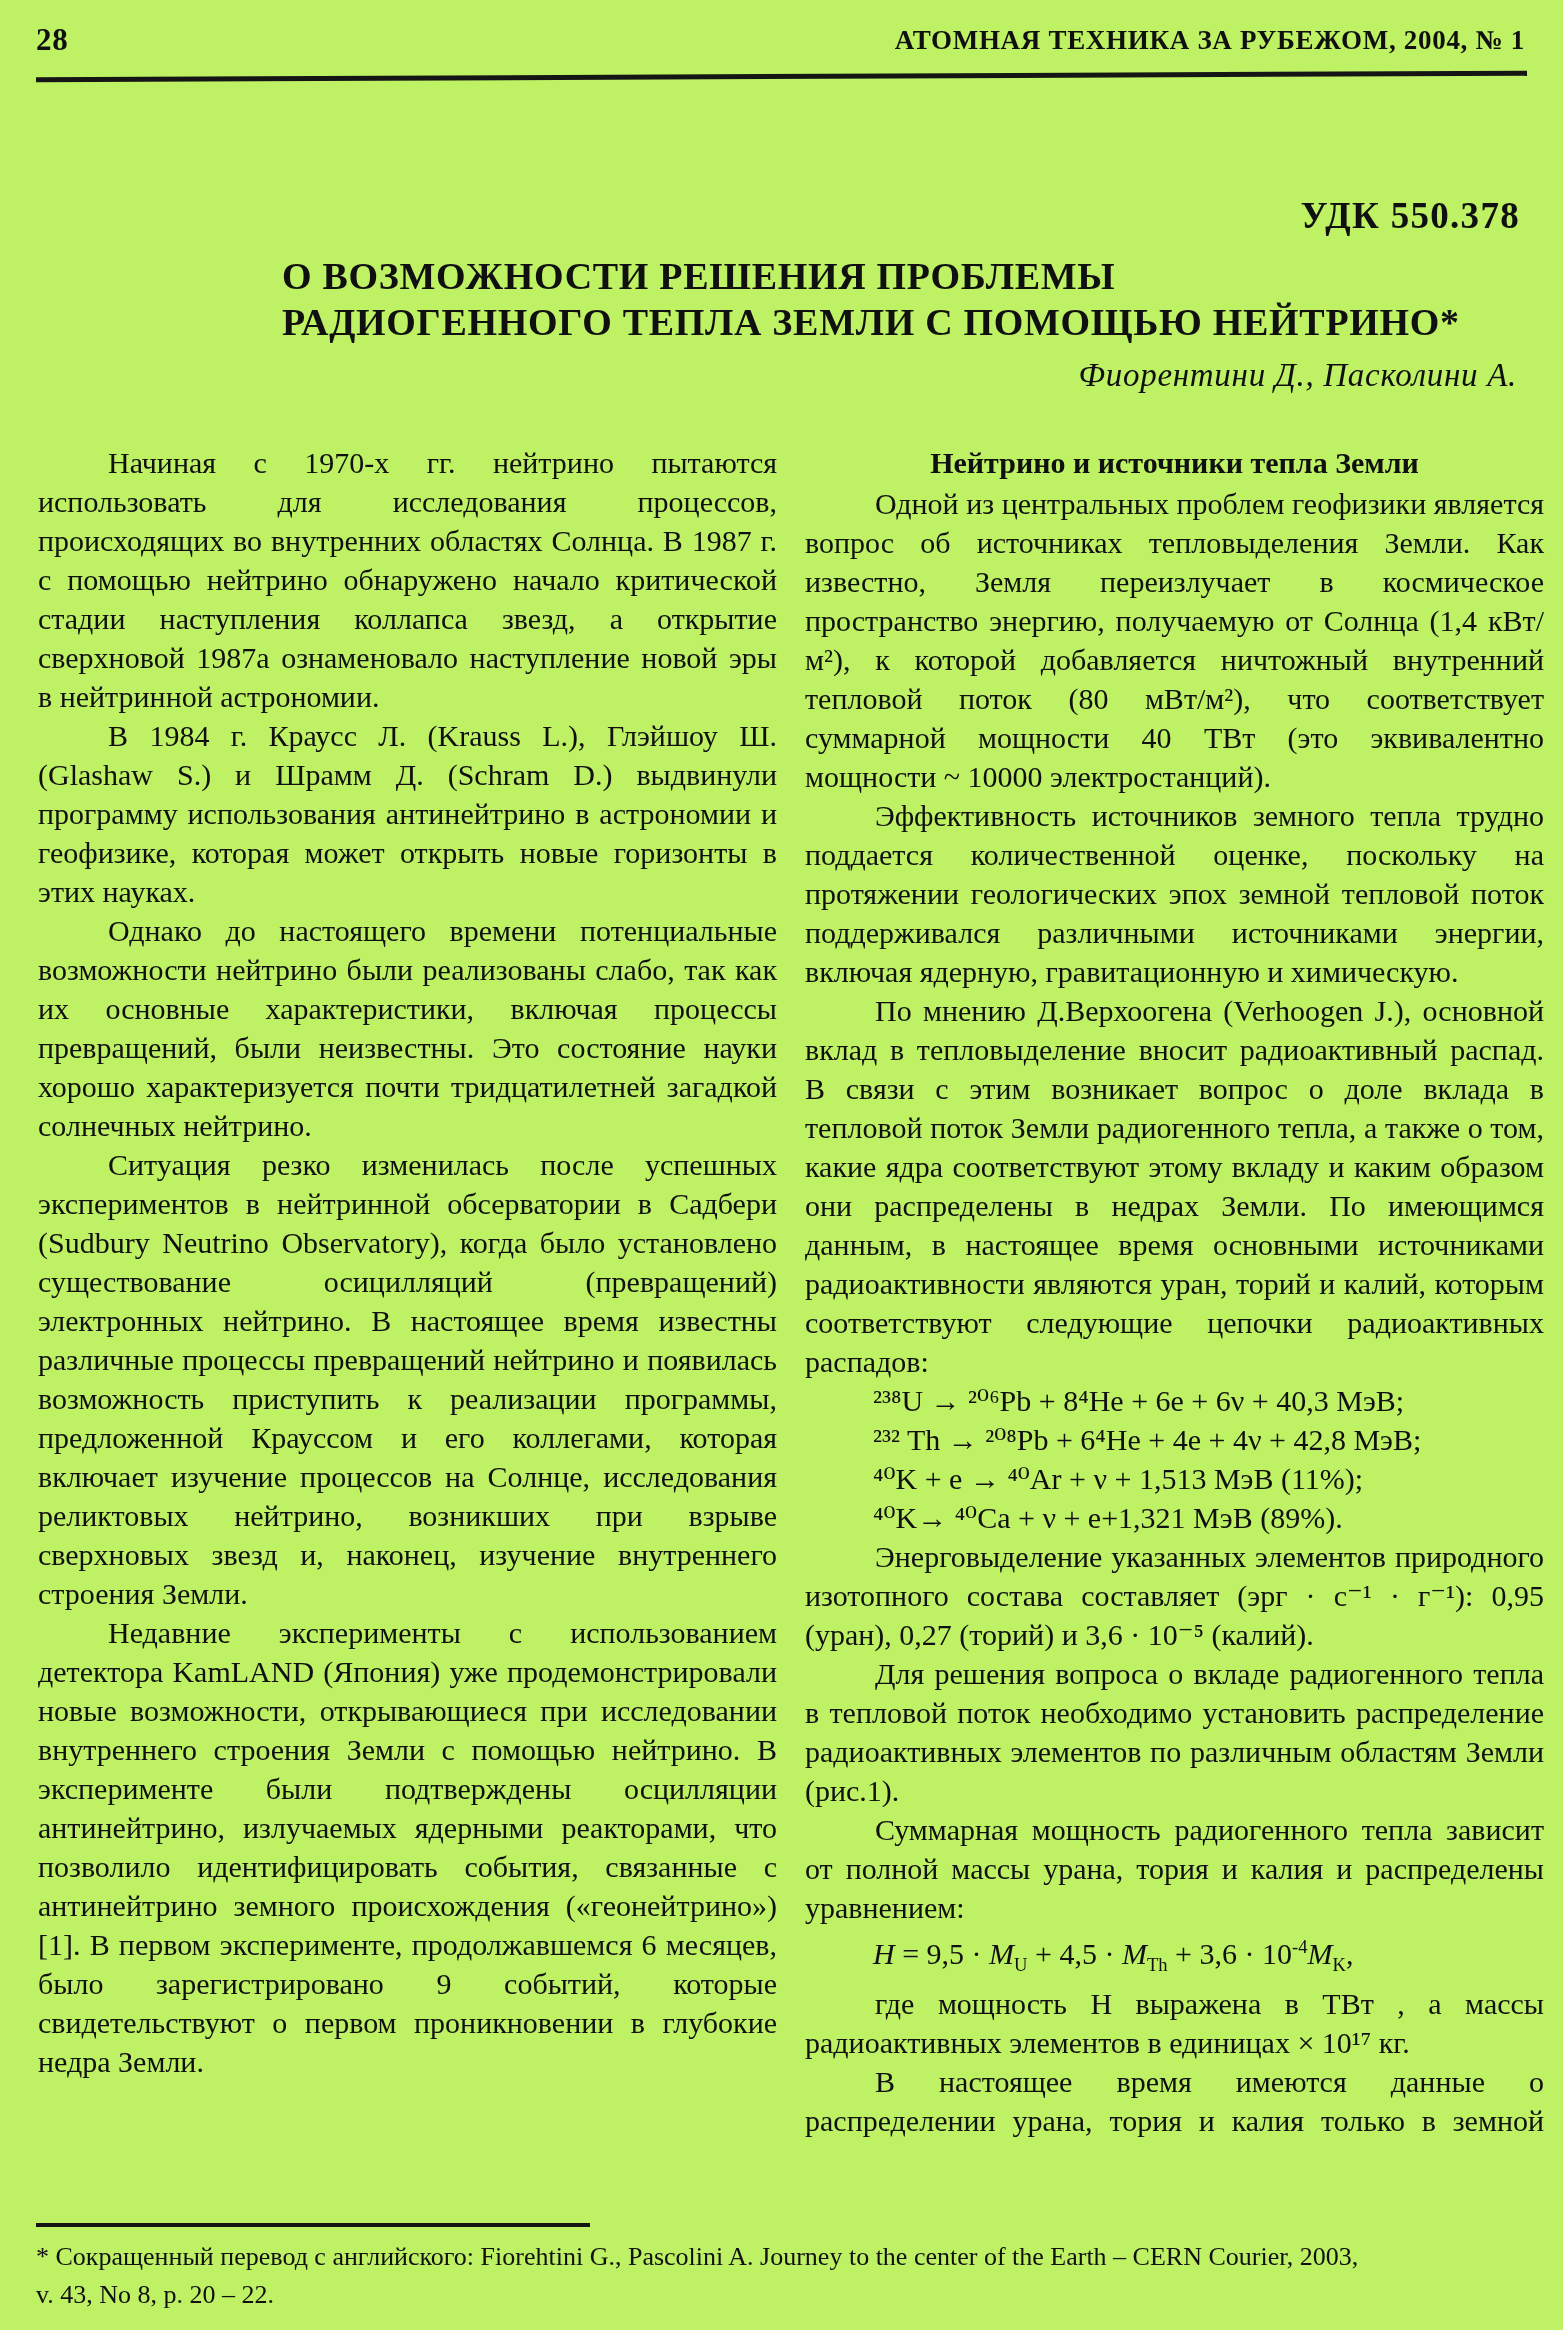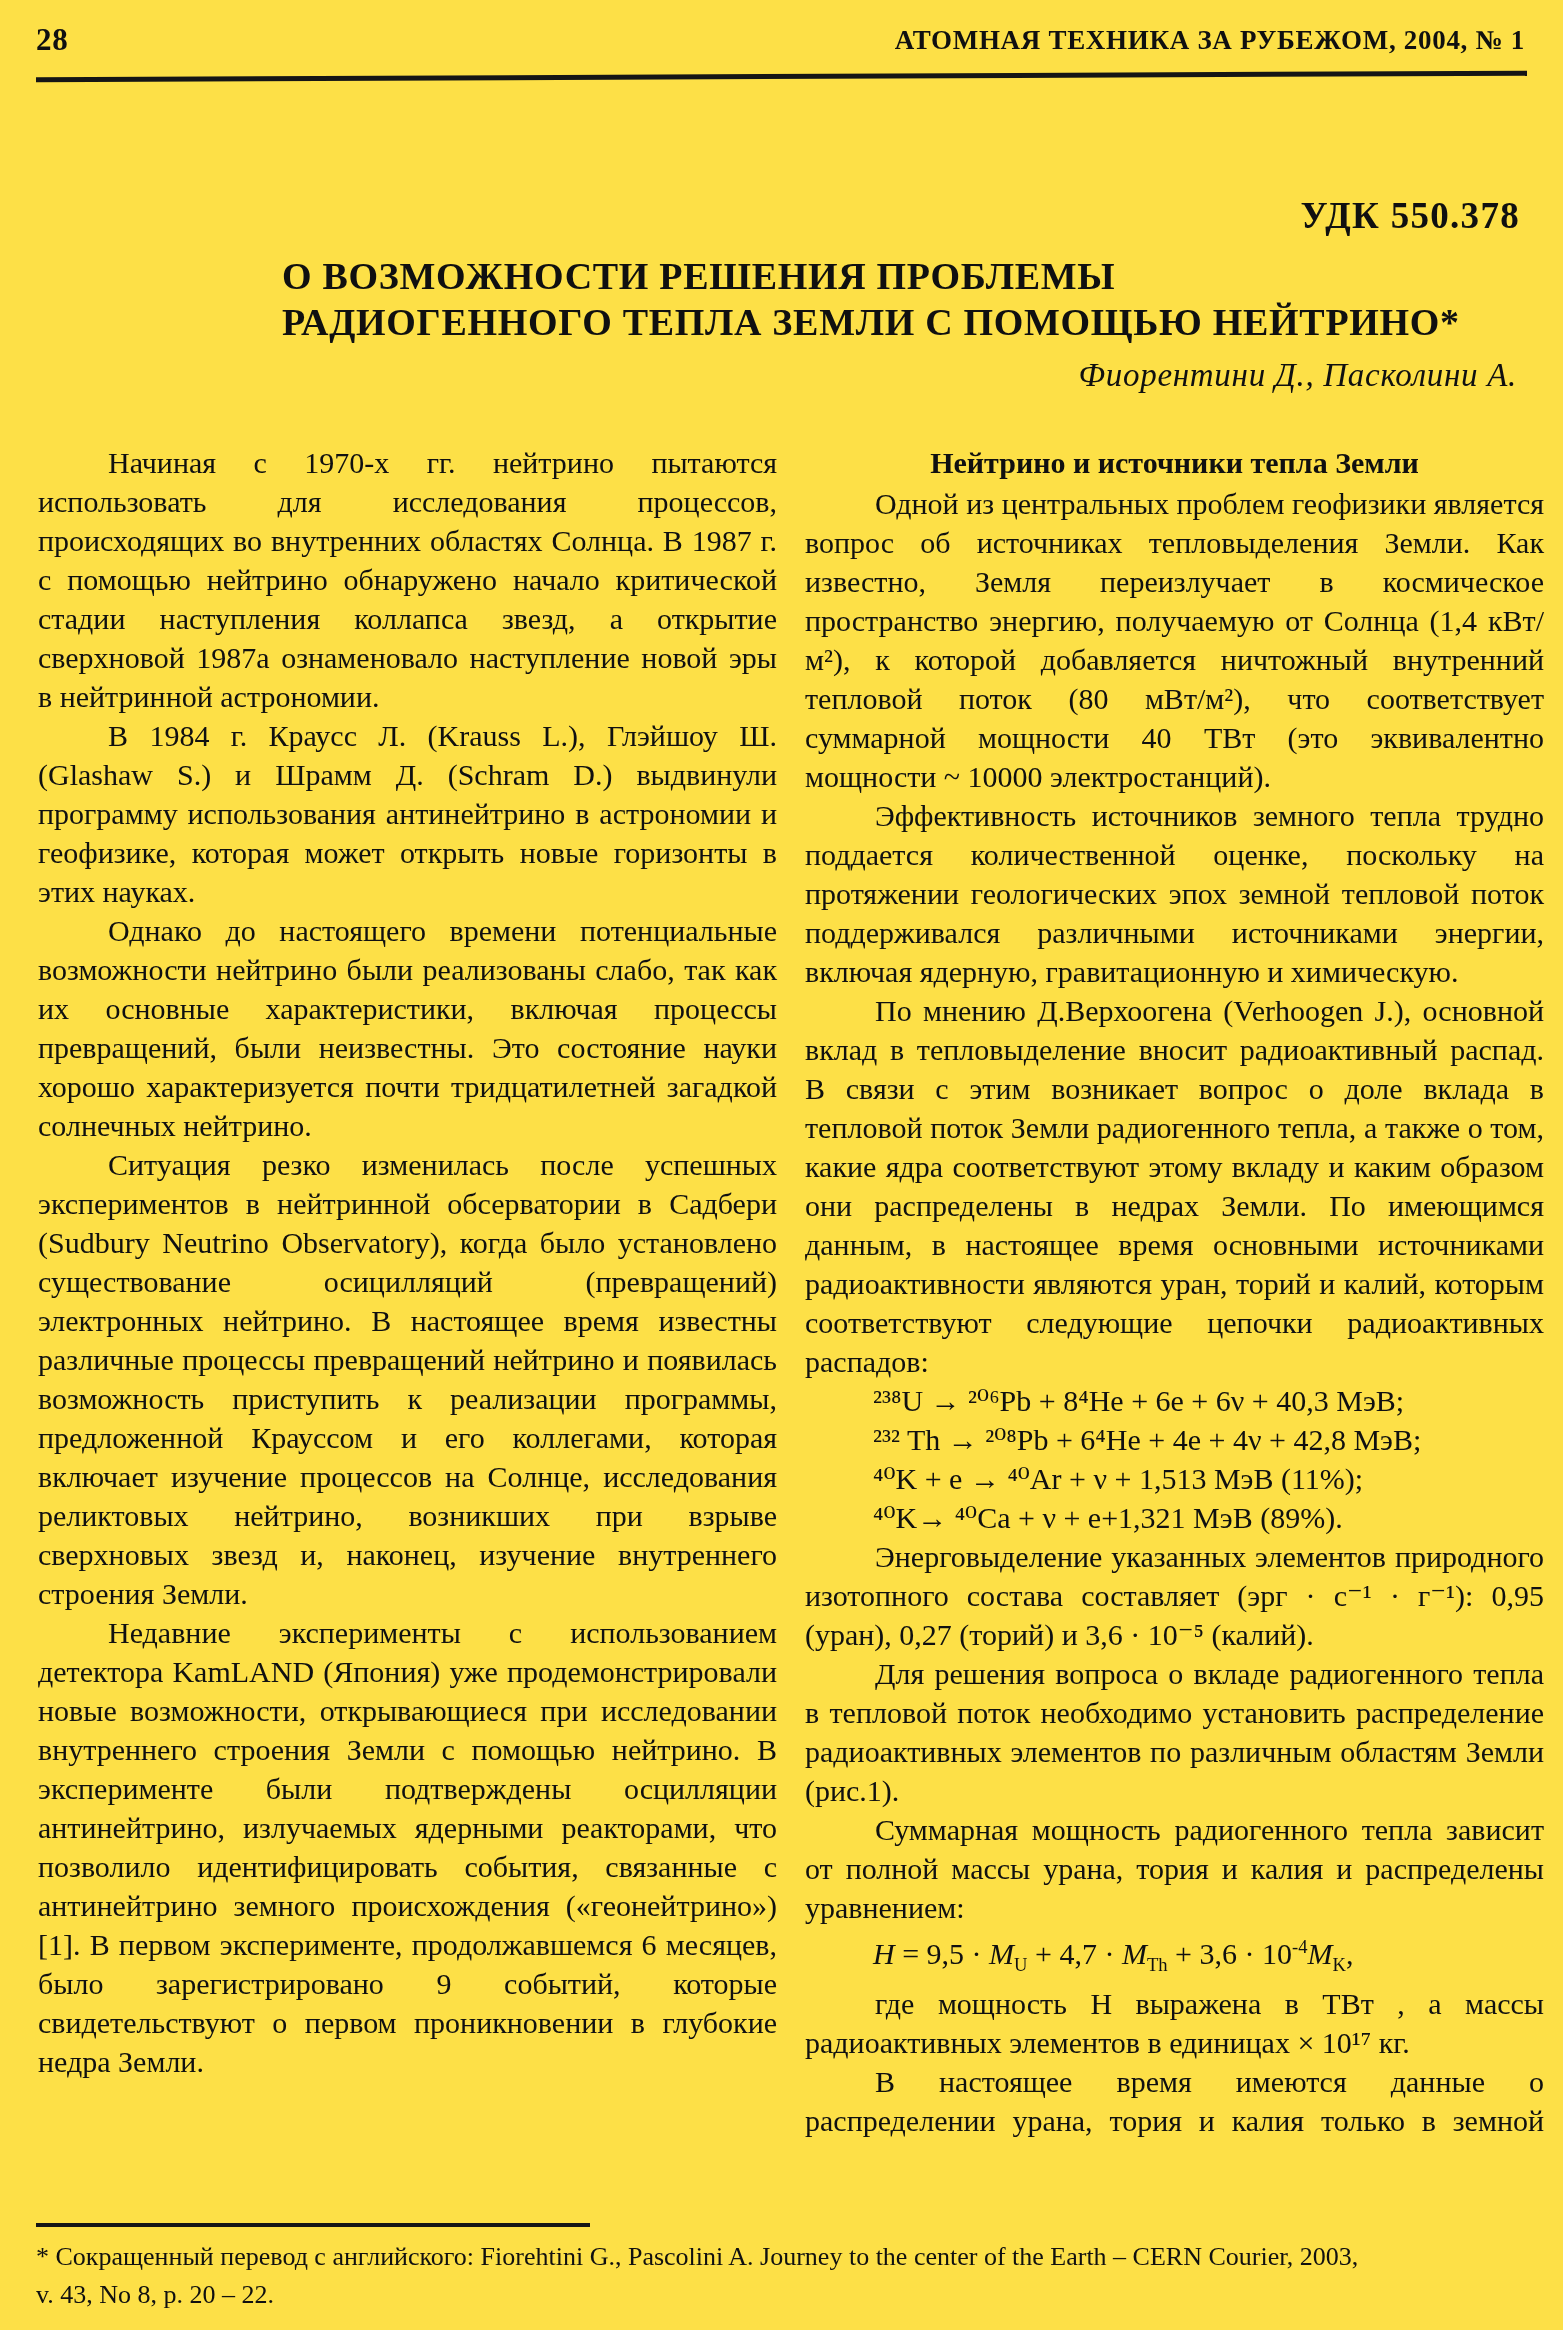--- a/index.html
+++ b/index.html
@@ -1,19 +1,19 @@
 <!DOCTYPE html>
 <html lang="ru" style="font-size:10.4px"><head>
 <meta charset="utf-8">
 <style>
   html,body{margin:0;padding:0;background:#e8e8e6;}
   .page{
     position:relative;
     width:1563px;height:2330px;
-    background:#fde047;
+    background:#bef264;
     color:#101010;
     font-family:"Liberation Serif","DejaVu Serif",serif;
     overflow:hidden;
   }
   
   .page-number{
     position:absolute;left:36px;top:22px;
     font-size:31px;font-weight:600;letter-spacing:0.7px;
   }
   .journal-title{
@@ -104,21 +104,21 @@
       <p>Одной из центральных проблем геофизики является вопрос об источниках тепловыделения Земли. Как известно, Земля переизлучает в космическое пространство энергию, получаемую от Солнца (1,4 кВт/м²), к которой добавляется ничтожный внутренний тепловой поток (80 мВт/м²), что соответствует суммарной мощности 40 ТВт (это эквивалентно мощности ~ 10000 электростанций).</p>
       <p>Эффективность источников земного тепла трудно поддается количественной оценке, поскольку на протяжении геологических эпох земной тепловой поток поддерживался различными источниками энергии, включая ядерную, гравитационную и химическую.</p>
       <p>По мнению Д.Верхоогена (Verhoogen J.), основной вклад в тепловыделение вносит радиоактивный распад. В связи с этим возникает вопрос о доле вклада в тепловой поток Земли радиогенного тепла, а также о том, какие ядра соответствуют этому вкладу и каким образом они распределены в недрах Земли. По имеющимся данным, в настоящее время основными источниками радиоактивности являются уран, торий и калий, которым соответствуют следующие цепочки радиоактивных распадов:</p>
       <div class="equation">²³⁸U → ²⁰⁶Pb + 8⁴He + 6e + 6ν + 40,3 МэВ;</div>
       <div class="equation">²³² Th → ²⁰⁸Pb + 6⁴He + 4e + 4ν + 42,8 МэВ;</div>
       <div class="equation">⁴⁰K + e → ⁴⁰Ar + ν + 1,513 МэВ (11%);</div>
       <div class="equation">⁴⁰K→ ⁴⁰Ca + ν + e+1,321 МэВ (89%).</div>
       <p>Энерговыделение указанных элементов природного изотопного состава составляет (эрг · с⁻¹ · г⁻¹): 0,95 (уран), 0,27 (торий) и 3,6 · 10⁻⁵ (калий).</p>
       <p>Для решения вопроса о вкладе радиогенного тепла в тепловой поток необходимо установить распределение радиоактивных элементов по различным областям Земли (рис.1).</p>
       <p>Суммарная мощность радиогенного тепла зависит от полной массы урана, тория и калия и распределены уравнением:</p>
-      <div class="equation"><span class="seg-italic">H</span><span> = 9,5  · </span><span class="seg-italic">M</span><span class="seg-sub">U</span><span> + 4,7  · </span><span class="seg-italic">M</span><span class="seg-sub">Th</span><span> + 3,6  · 10</span><span class="seg-sup">-4</span><span class="seg-italic">M</span><span class="seg-sub">K</span><span>,</span></div>
+      <div class="equation"><span class="seg-italic">H</span><span> = 9,5  · </span><span class="seg-italic">M</span><span class="seg-sub">U</span><span> + 4,5  · </span><span class="seg-italic">M</span><span class="seg-sub">Th</span><span> + 3,6  · 10</span><span class="seg-sup">-4</span><span class="seg-italic">M</span><span class="seg-sub">K</span><span>,</span></div>
       <p>где мощность H выражена в ТВт , а массы радиоактивных элементов в единицах × 10¹⁷ кг.</p>
       <p class="cont">В настоящее время имеются данные о распределении урана, тория и калия только в земной</p>
     </section>
 
   </main>
 
   <div class="footnote-rule"></div>
   <div class="footnote">
     <div>* Сокращенный перевод с английского: Fiorehtini G., Pascolini A. Journey to the center of the Earth – CERN Courier, 2003,</div>
     <div>v. 43,  No 8, p. 20 – 22.</div>

